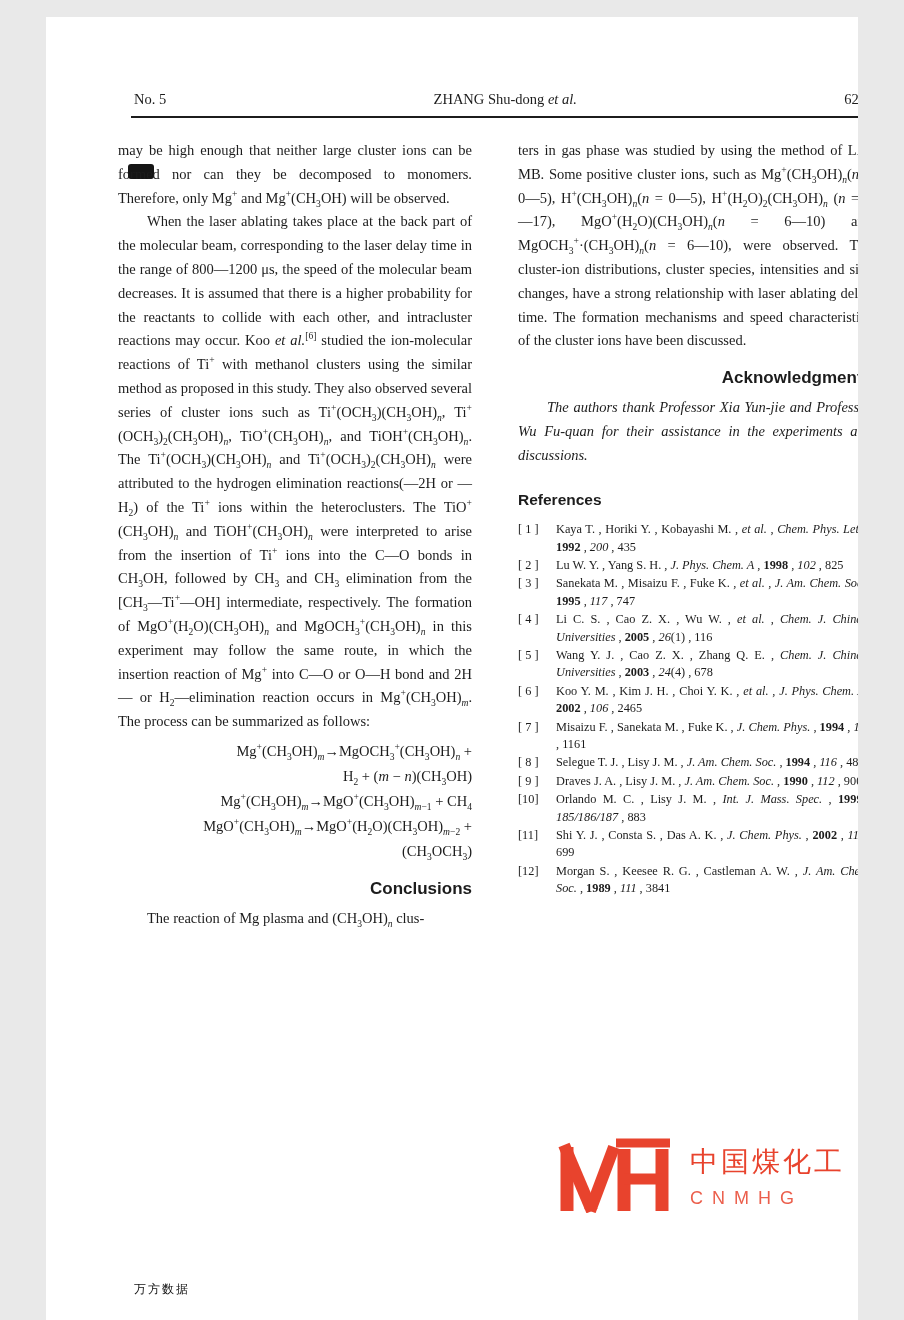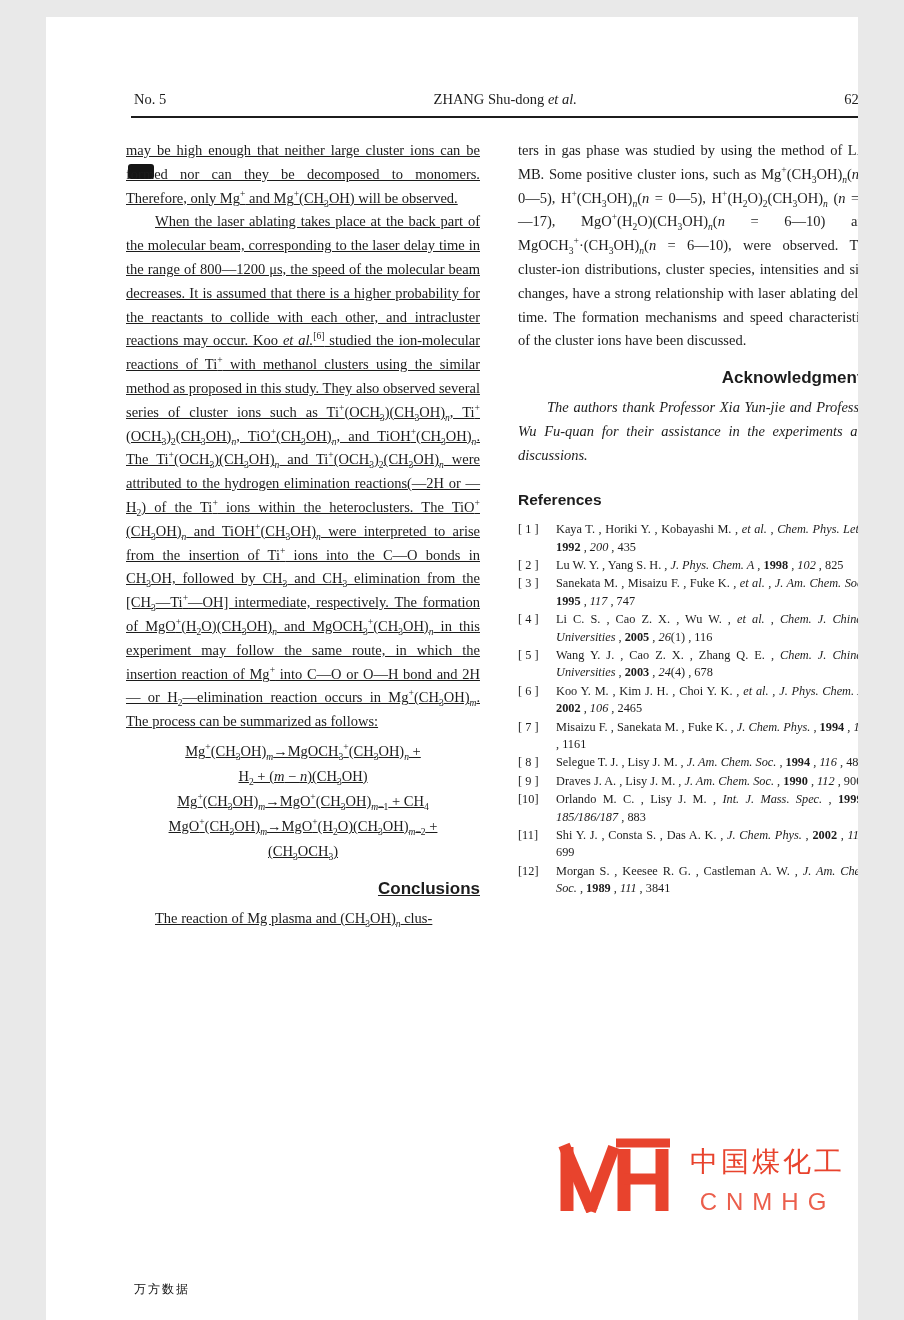--- a/index.html
+++ b/index.html
@@ -22,27 +22,27 @@
     display: flex; justify-content: space-between; align-items: baseline;
     font-size: 14.5px;
   }
   .head-rule {
     position: absolute;
     top: 99px; left: 85px; width: 737px;
     border-top: 2px solid #1c1c1c;
   }
   
   .col { position: absolute; top: 122px; width: 354px; font-size: 14.5px; line-height: 23.8px; text-align: justify; }
-  .col-left  { left: 80px; text-decoration: underline; }
+  .col-left  { left: 72px; }
   .col-right { left: 472px; }
   .para { text-indent: 2em; }
   .para-noindent { text-indent: 0; }
   sub, sup { font-size: 0.66em; line-height: 0; }
   .equations { margin: 5px 0 4px 0; }
-  .eq-line { text-align: center; line-height: 25px; }
+  .eq-line { text-align: right; line-height: 25px; }
   .section-heading {
     font-size: 17px; font-weight: bold;
     margin-top: 13px; margin-bottom: 6px;
     text-align: right; text-indent: 0;
     font-family: "Liberation Sans", sans-serif;
   }
   .ack-text { font-style: italic; text-indent: 2em; }
   .refs-heading {
     font-size: 15.5px; font-weight: bold;
     margin-top: 21px; margin-bottom: 9px;
@@ -54,21 +54,21 @@
   
   .scan-artifact {
     position: absolute; top: 147px; left: 82px;
     width: 26px; height: 15px; background: #151515; border-radius: 3px;
   }
   
   .logo-block { position: absolute; top: 1118px; left: 512px; display: flex; align-items: flex-start; }
   .logo-mark { display: block; }
   .logo-text { margin-left: 14px; margin-top: 8px; }
   .logo-cn { font-size: 28px; letter-spacing: 3px; font-weight: 500; font-family: "Liberation Sans", sans-serif; }
-  .logo-en { font-size: 24px; letter-spacing: 9px; margin-top: 7px; font-family: "Liberation Sans", sans-serif; opacity: 0.85; text-align: center; }
+  .logo-en { font-size: 18px; letter-spacing: 9px; margin-top: 7px; font-family: "Liberation Sans", sans-serif; opacity: 0.85; }
   .watermark {
     position: absolute; top: 1264px; left: 88px;
     font-size: 12px; letter-spacing: 2px; color: #111;
     font-family: "Liberation Sans", sans-serif;
   }
 </style>
 </head>
 <body>
 
 <div class="page">

